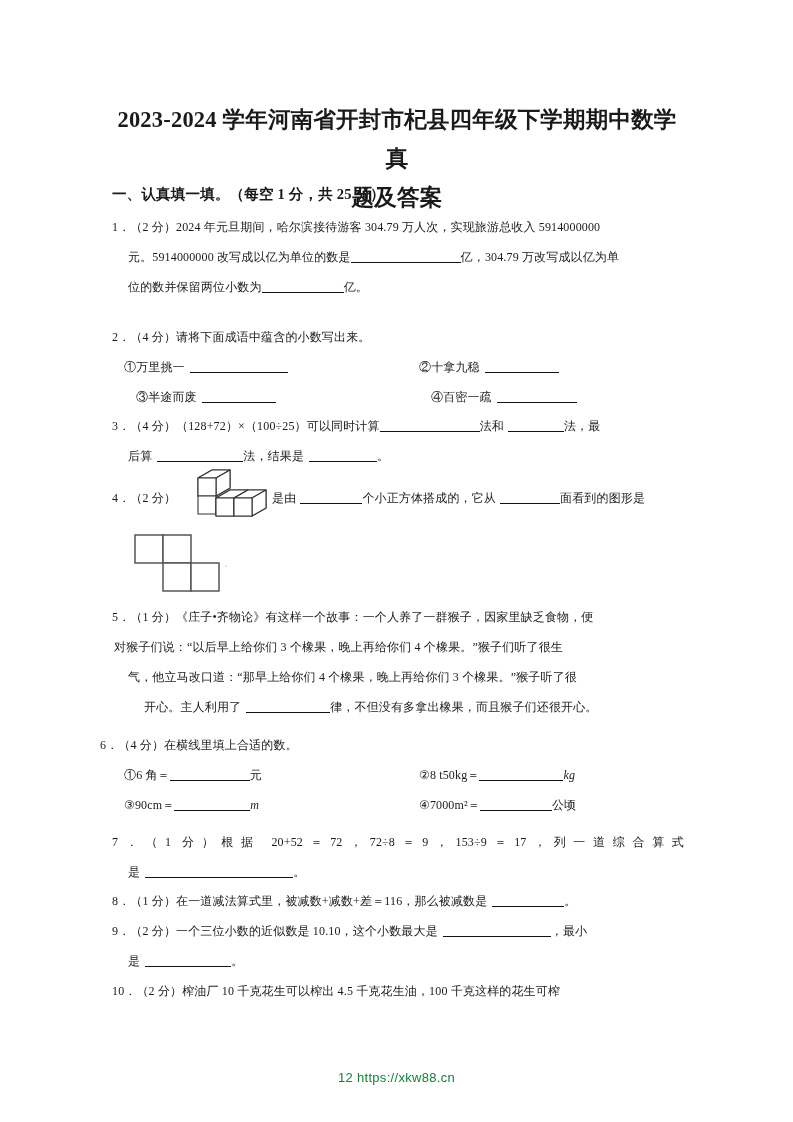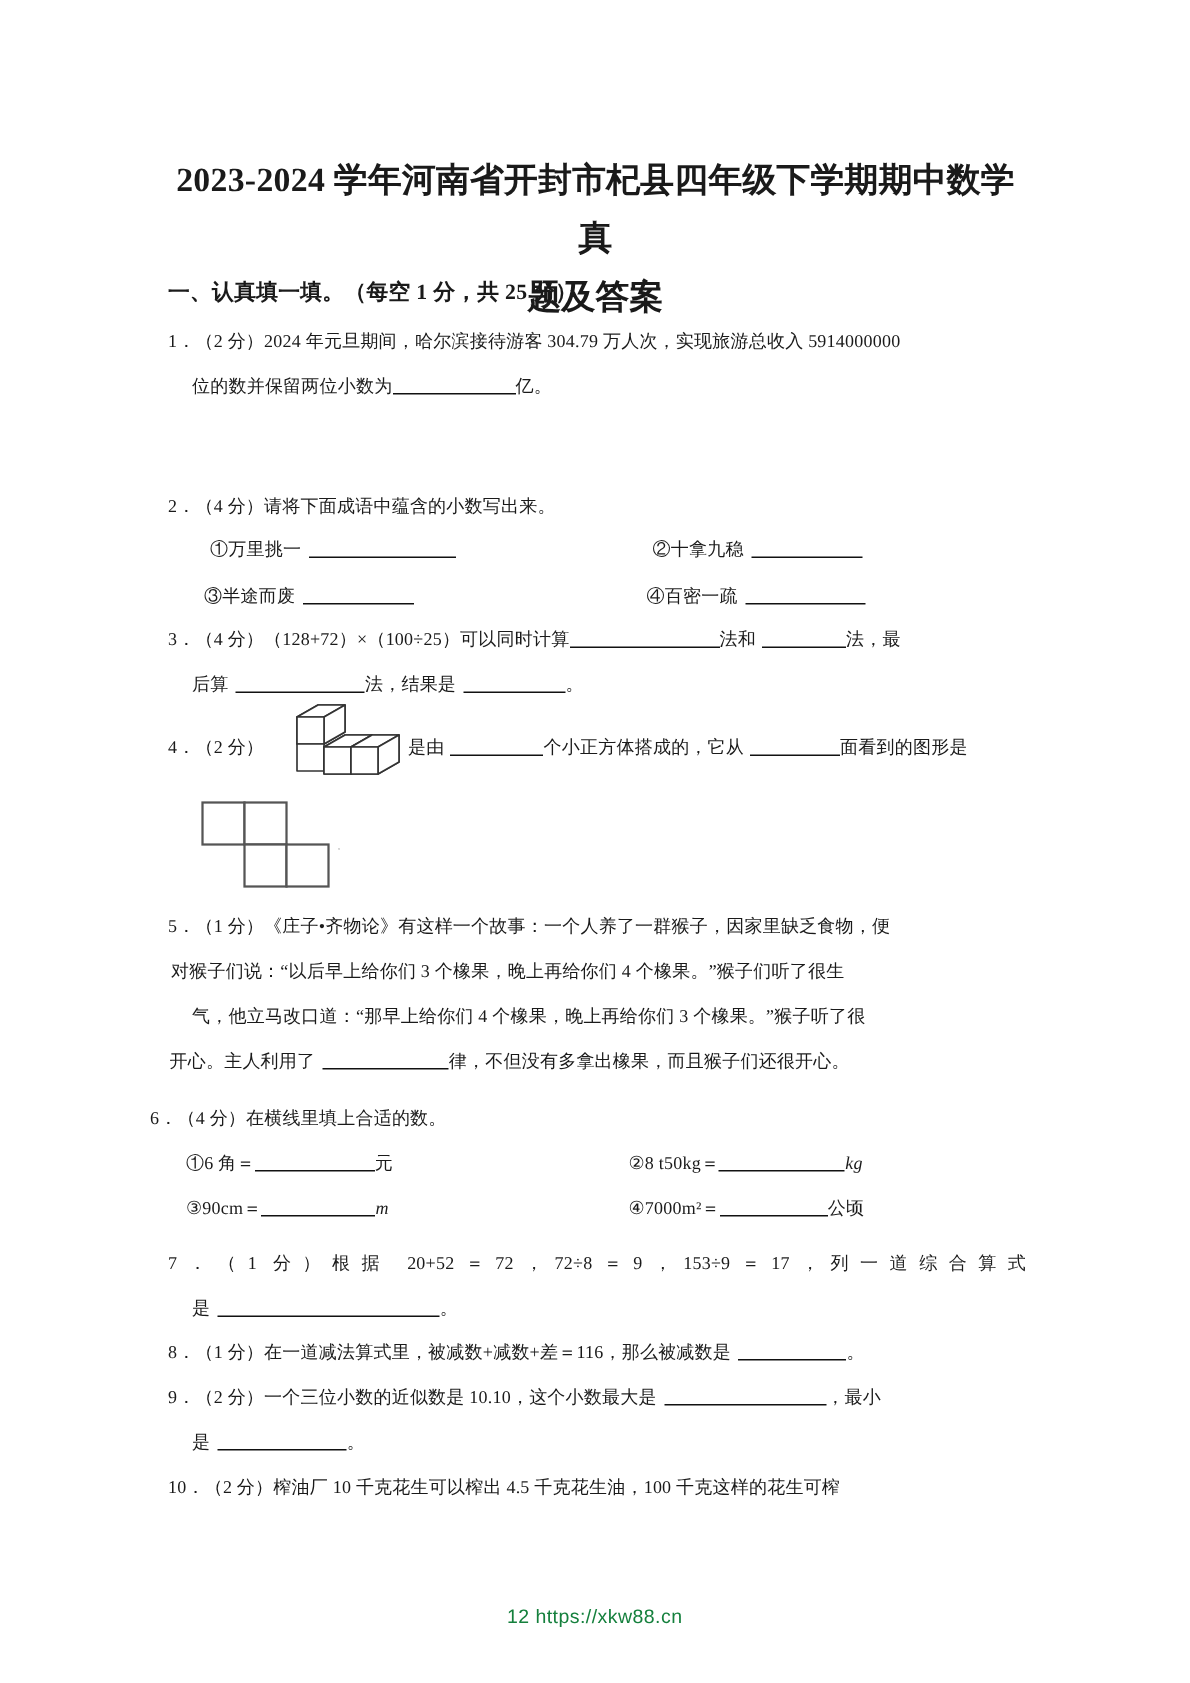--- a/index.html
+++ b/index.html
@@ -115,29 +115,32 @@
     <div>题及答案</div>
   </div>
 
   <div class="section-head">一、认真填一填。（每空 1 分，共 25 分）</div>
 
   <div class="q" style="left:112px; top:212px; width:575px;">
     <div class="line">
       <span>1．</span><span>（2 分）</span><span>2024 年元旦期间，哈尔滨接待游客 304.79 万人次，实现旅游总收入 5914000000</span>
     </div>
     <div class="line" style="margin-left:16px;">
+      <span>元。5914000000 改写成以亿为单位的数是</span><span class="blank" style="width:110px;"></span><span>亿，304.79 万改写成以亿为单</span>
+    </div>
+    <div class="line" style="margin-left:16px;">
       <span>位的数并保留两位小数为</span><span class="blank" style="width:82px;"></span><span>亿。</span>
     </div>
   </div>
 
   <div class="q" style="left:112px; top:322px; width:575px;">
     <div class="line">
       <span>2．</span><span>（4 分）</span><span>请将下面成语中蕴含的小数写出来。</span>
     </div>
-    <div class="colrow" style="margin-left:28px;font-family:Liberation Mono, monospace;">
+    <div class="colrow" style="margin-left:12px;">
       <span>①万里挑一</span><span class="blank" style="width:98px; margin-left:5px;"></span>
       <span class="col2"><span>②十拿九稳</span><span class="blank" style="width:74px; margin-left:5px;"></span></span>
     </div>
     <div class="colrow" style="margin-left:24px;">
       <span>③半途而废</span><span class="blank" style="width:74px; margin-left:5px;"></span>
       <span class="col2"><span>④百密一疏</span><span class="blank" style="width:80px; margin-left:5px;"></span></span>
     </div>
   </div>
 
   <div class="q" style="left:112px; top:411px; width:575px;">
@@ -185,21 +188,21 @@
     </g>
     <text x="92" y="33" font-size="5" fill="#555" font-family="'Liberation Serif', serif">。</text>
   </svg>
 
   <div class="q" style="left:112px; top:602px; width:575px;">
     <div class="line">
       <span>5．</span><span>（1 分）</span><span>《庄子•齐物论》有这样一个故事：一个人养了一群猴子，因家里缺乏食物，便</span>
     </div>
     <div class="line" style="margin-left:2px;">对猴子们说：“以后早上给你们 3 个橡果，晚上再给你们 4 个橡果。”猴子们听了很生</div>
     <div class="line" style="margin-left:16px;">气，他立马改口道：“那早上给你们 4 个橡果，晚上再给你们 3 个橡果。”猴子听了很</div>
-    <div class="line" style="margin-left:1px;">
+    <div class="line" style="margin-left:32px;">
       <span>开心。主人利用了</span><span class="blank" style="width:84px; margin-left:5px;"></span><span>律，不但没有多拿出橡果，而且猴子们还很开心。</span>
     </div>
   </div>
 
   <div class="q" style="left:100px; top:730px; width:575px;">
     <div class="line">
       <span>6．</span><span>（4 分）</span><span>在横线里填上合适的数。</span>
     </div>
     <div class="colrow" style="margin-left:24px;">
       <span>①6 角＝</span><span class="blank" style="width:80px;"></span><span>元</span>

